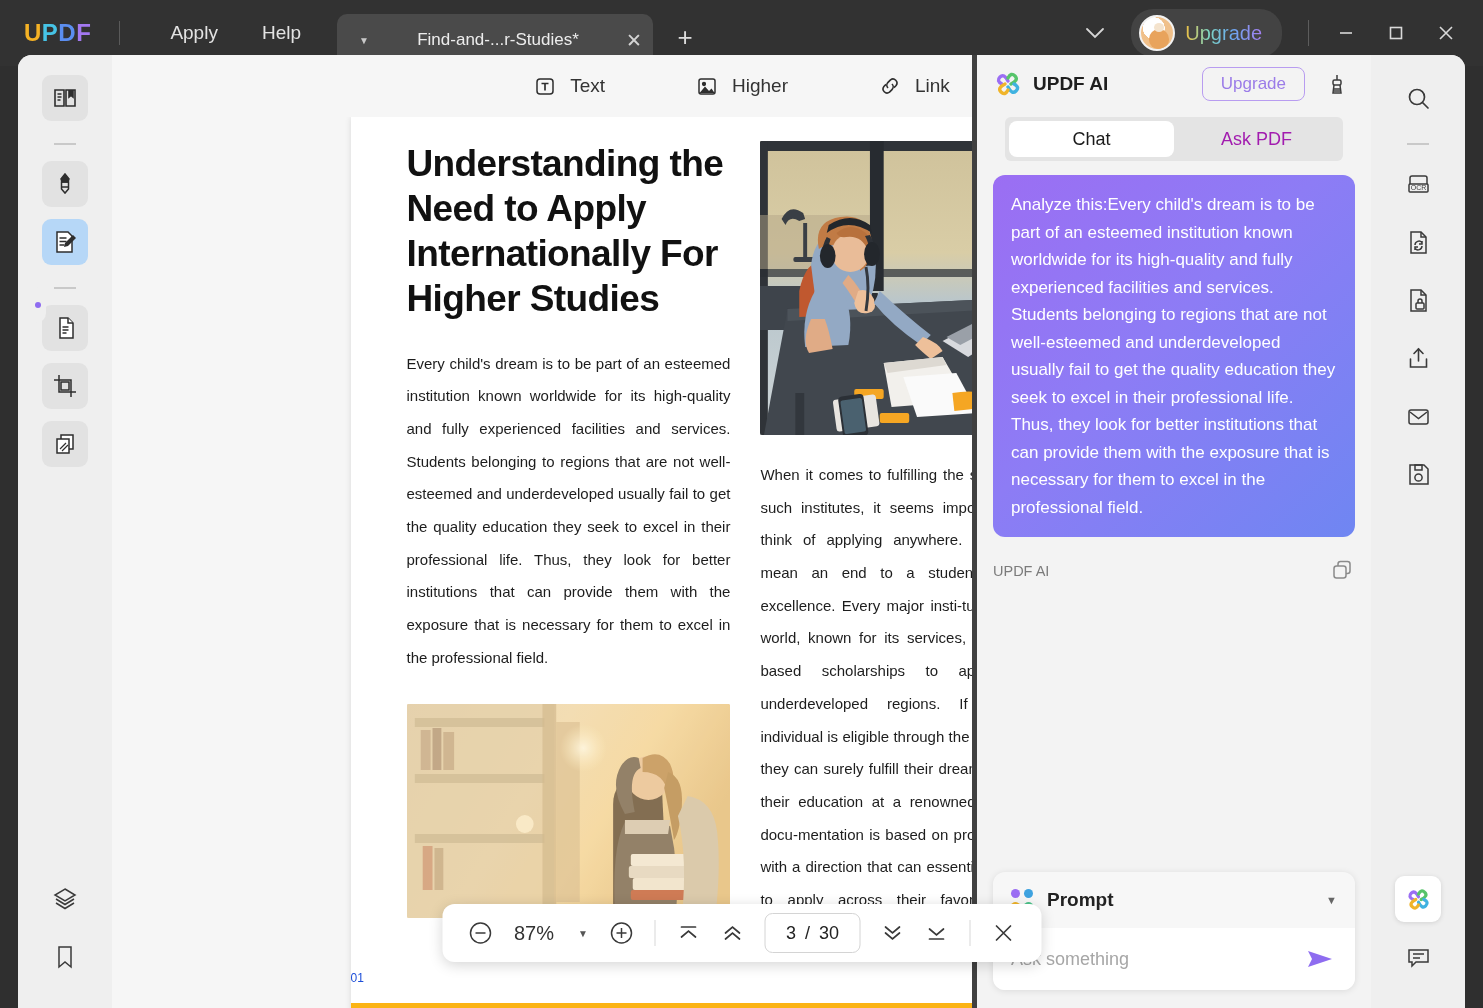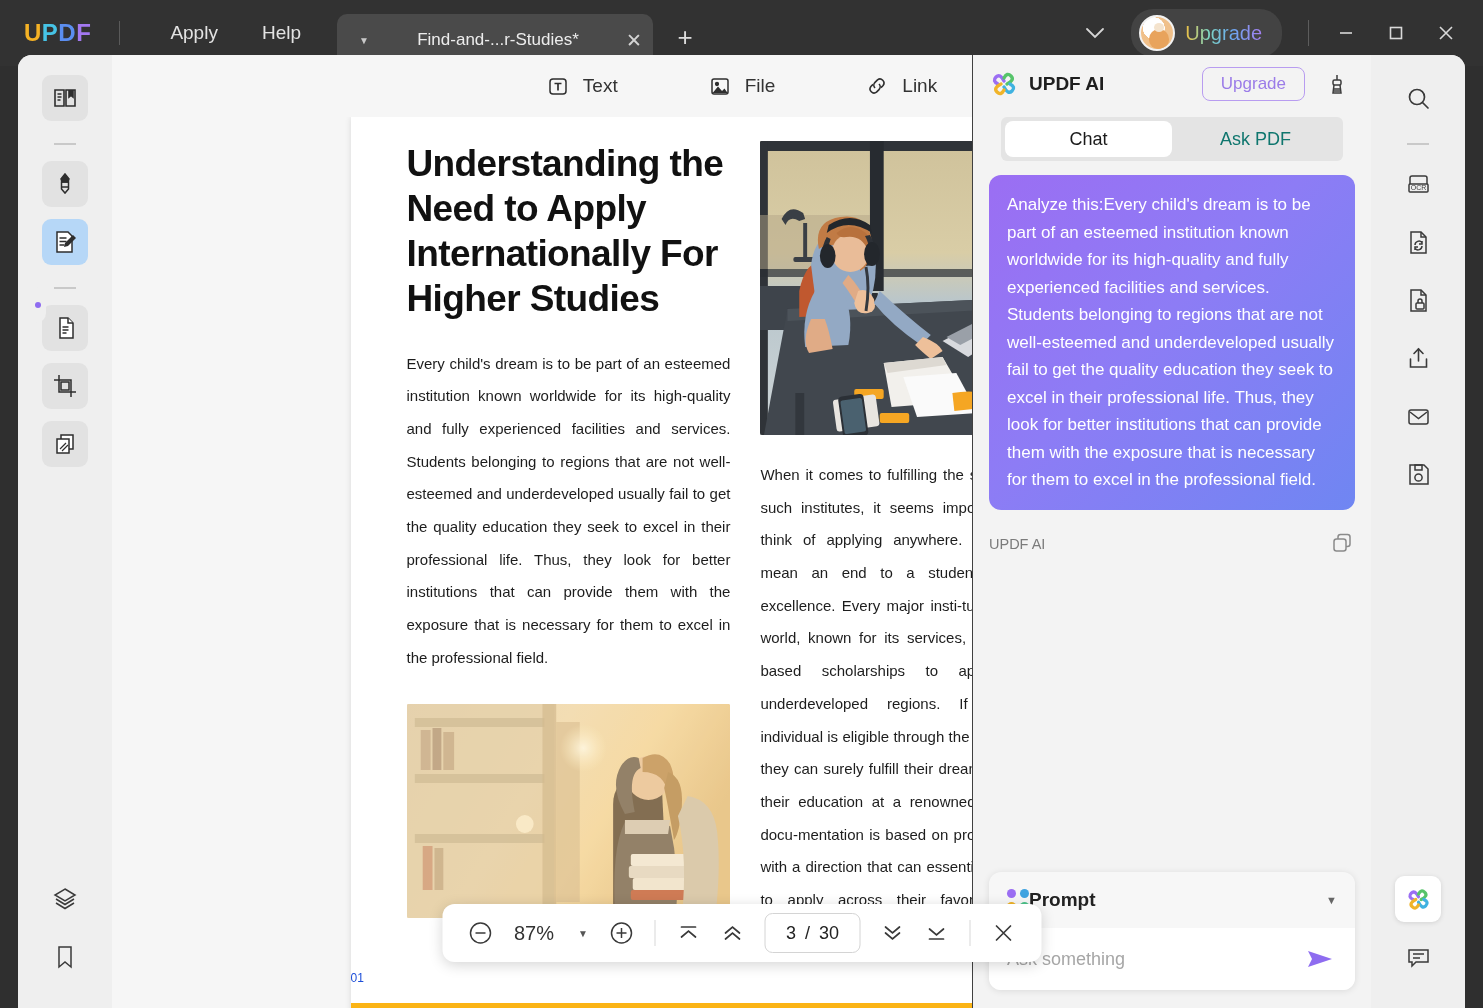--- a/index.html
+++ b/index.html
@@ -205,21 +205,21 @@
   .pt-div { width:1px; height:26px; background:#d8d8d8; margin:0 9px; }
   .pt-pagebox {
     border:1px solid #d4d4d4; border-radius:8px; height:40px;
     display:flex; align-items:center; justify-content:center;
     padding: 0 20px; gap:9px; font-size:18px; color:#222; margin: 0 8px;
   }
 
   
   .ai-panel {
     position: absolute; right: 94px; top: 0; width: 399px; height: 100%;
-    background: #f3f3f3; border-left: 1px solid #404040;
+    background: #f3f3f3; border-left: 5px solid #404040;
     display: flex; flex-direction: column;
   }
   .ai-head {
     height: 58px; display:flex; align-items:center; padding: 0 16px; gap: 10px;
   }
   .ai-logo { width: 30px; height: 30px; flex:none; }
   .ai-title { font-size: 19px; font-weight: bold; color:#1e1e1e; flex:1; }
   .ai-upgrade-btn {
     border: 1px solid #b89cf0; color:#9b7ce8; border-radius: 8px;
     font-size: 17px; padding: 6px 18px; cursor:pointer; background:transparent;
@@ -227,21 +227,21 @@
   .ai-broom {
     width: 36px; height:36px; display:flex; align-items:center;
     justify-content:center; color:#444; cursor:pointer; margin-left:4px;
   }
   .ai-tabs {
     margin: 4px 28px 0; height: 44px; background:#e4e4e4; border-radius:6px;
     display:flex; padding: 4px;
   }
   .ai-tab {
     flex:1; display:flex; align-items:center; justify-content:center;
-    font-size:18px; color:#0f766e; border-radius:8px; cursor:pointer;
+    font-size:18px; color:#a21caf; border-radius:8px; cursor:pointer;
   }
   .ai-tab.active { background:#fff; color:#1a1a1a; }
   .ai-scroll {
     flex: 1; padding: 14px 16px 0; overflow: hidden; position: relative;
   }
   .msg-user {
     background: linear-gradient(135deg,#9b6ef3 0%,#8d7cf5 45%,#6f86f2 100%);
     color:#fff; border-radius: 12px; padding: 16px 18px;
     font-size: 17px; line-height: 1.62;
   }
@@ -255,21 +255,21 @@
     font-size: 17px; line-height: 1.62; color:#2a2a2a;
     max-height: 170px; overflow: hidden;
   }
   .ai-footer { padding: 0 16px 18px; }
   .prompt-card {
     background: #f7f7f7; border-radius: 12px;
     box-shadow: 0 1px 7px rgba(0,0,0,.10);
     overflow: hidden;
   }
   .prompt-row {
-    display:flex; align-items:center; height: 56px; padding: 0 18px; 
+    display:flex; align-items:center; height: 56px; padding: 0 18px; gap: 14px;
     cursor: pointer;
   }
   .dots4 { width: 22px; height: 22px; display:grid; grid-template-columns:1fr 1fr;
            grid-gap: 4px; flex:none; }
   .dots4 i { width:9px; height:9px; border-radius:50%; display:block; }
   .prompt-label { flex:1; font-size: 19px; font-weight:bold; color:#222; }
   .prompt-caret { font-size: 11px; color:#666; }
   .ask-row {
     background:#fff; height: 62px; display:flex; align-items:center;
     padding: 0 18px; gap: 10px;
@@ -423,21 +423,21 @@
           <path d="M8.5 9.5 h7 M12 9.5 v7" stroke-width="1.7"></path>
         </svg>
         <span>Text</span>
       </div>
       <div class="etool">
         <svg width="24" height="24" viewBox="0 0 24 24" fill="none" stroke="#2e2e2e" stroke-width="1.5">
           <rect x="4" y="5" width="16" height="15" rx="2"></rect>
           <circle cx="9" cy="10" r="1.4" fill="#2e2e2e"></circle>
           <path d="M4.6 19 L10 12.5 L14 17 L16.5 14.5 L19.6 19 Z" fill="#2e2e2e" stroke="none"></path>
         </svg>
-        <span>File</span>
+        <span>Higher</span>
       </div>
       <div class="etool">
         <svg width="24" height="24" viewBox="0 0 24 24" fill="none" stroke="#2e2e2e" stroke-width="1.6">
           <path d="M10 14 a4 4 0 0 1 0-5.6 l2.5-2.5 a4 4 0 0 1 5.6 5.6 L16 13.6"></path>
           <path d="M14 10 a4 4 0 0 1 0 5.6 l-2.5 2.5 a4 4 0 0 1-5.6-5.6 L8 10.4"></path>
         </svg>
         <span>Link</span>
       </div>
     </div>
 

